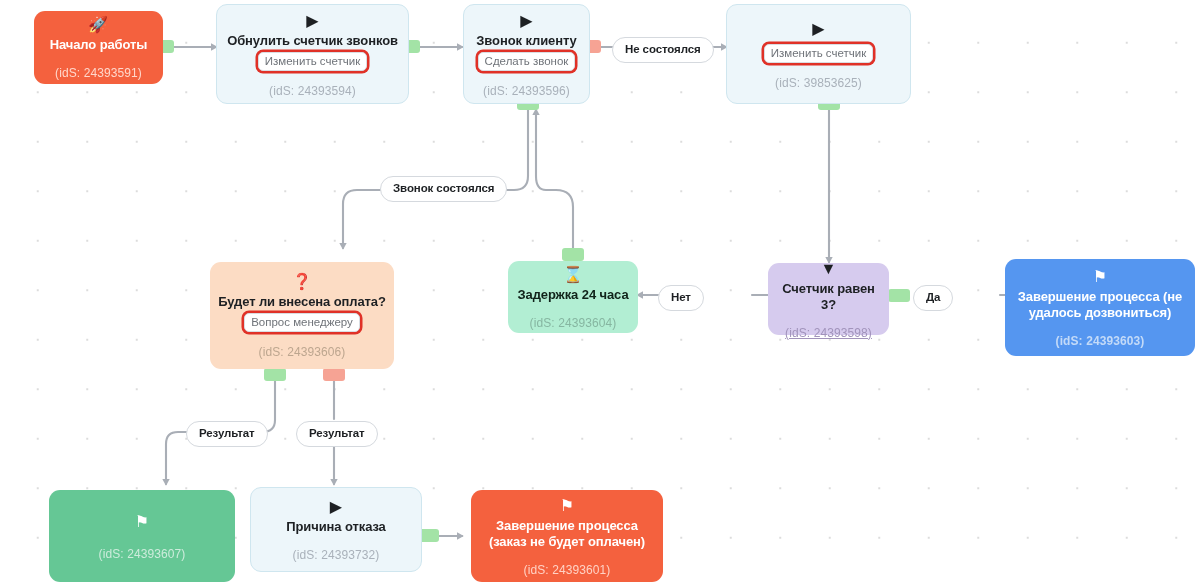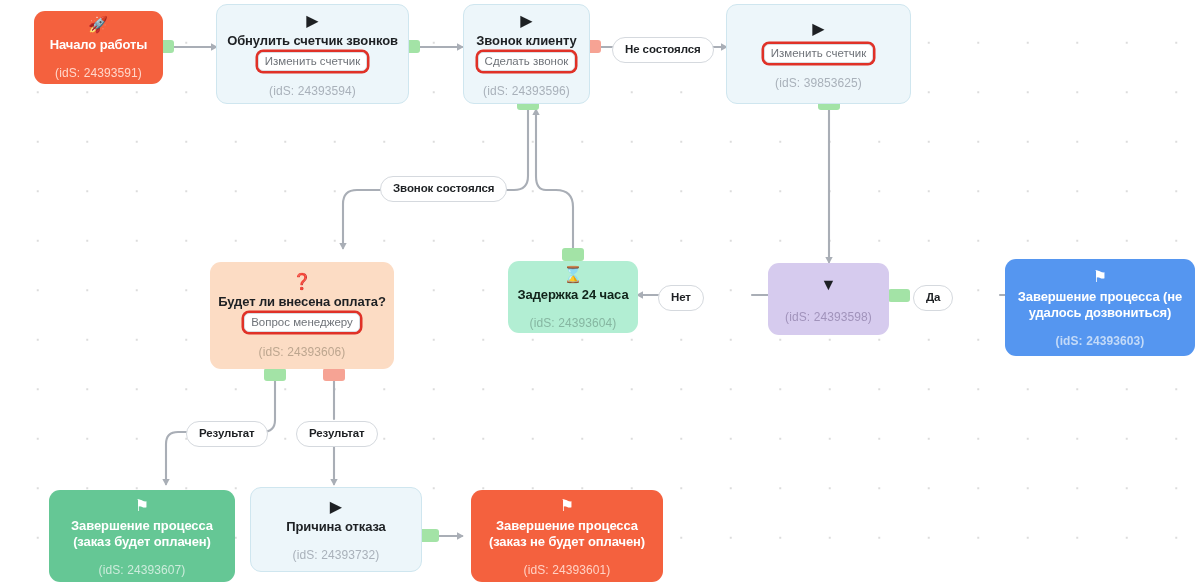--- a/index.html
+++ b/index.html
@@ -93,21 +93,21 @@
   .n-question .idtxt { color: #bda68f; }
   .n-delay {
     background: #b2eed3;
     color: #10231a;
   }
   .n-delay .idtxt { color: #86b6a1; }
   .n-condition {
     background: #d6cbee;
     color: #1d2023;
   }
-  .n-condition .idtxt { color: #a193bb; }
+  .n-condition .idtxt { color: #a193bb; text-decoration: underline; }
   .n-end-blue {
     background: #5596f0;
     color: #ffffff;
   }
   .n-end-blue .idtxt { color: #c3daf8; font-weight: bold; }
   .n-end-green {
     background: #65c795;
     color: #ffffff;
   }
   .n-end-green .idtxt { color: #cdecdc; }
@@ -237,32 +237,32 @@
   </div>
 
   <div class="node n-delay" style="left:508px; top:261px; width:130px; height:72px;">
     <span class="glyph">⌛</span>
     <span class="title">Задержка 24 часа</span>
     <span class="idtxt">(idS: 24393604)</span>
   </div>
 
   <div class="node n-condition" style="left:768px; top:263px; width:121px; height:72px;">
     <span class="glyph">▼</span>
+    <span class="title">Счетчик равен 3?</span>
     <span class="idtxt">(idS: 24393598)</span>
   </div>
 
   <div class="node n-end-blue" style="left:1005px; top:259px; width:190px; height:97px;">
     <span class="glyph">⚑</span>
     <span class="title">Завершение процесса (не удалось дозвониться)</span>
     <span class="idtxt">(idS: 24393603)</span>
   </div>
 
   <div class="node n-end-green" style="left:49px; top:490px; width:186px; height:92px;">
     <span class="glyph">⚑</span>
-    <span class="title">Завершение процесса (заказ будет оплачен)</span>
     <span class="idtxt">(idS: 24393607)</span>
   </div>
 
   <div class="node n-action" style="left:250px; top:487px; width:172px; height:85px;">
     <span class="glyph">▶</span>
     <span class="title">Причина отказа</span>
     <span class="idtxt">(idS: 24393732)</span>
   </div>
 
   <div class="node n-end-orange" style="left:471px; top:490px; width:192px; height:92px;">

